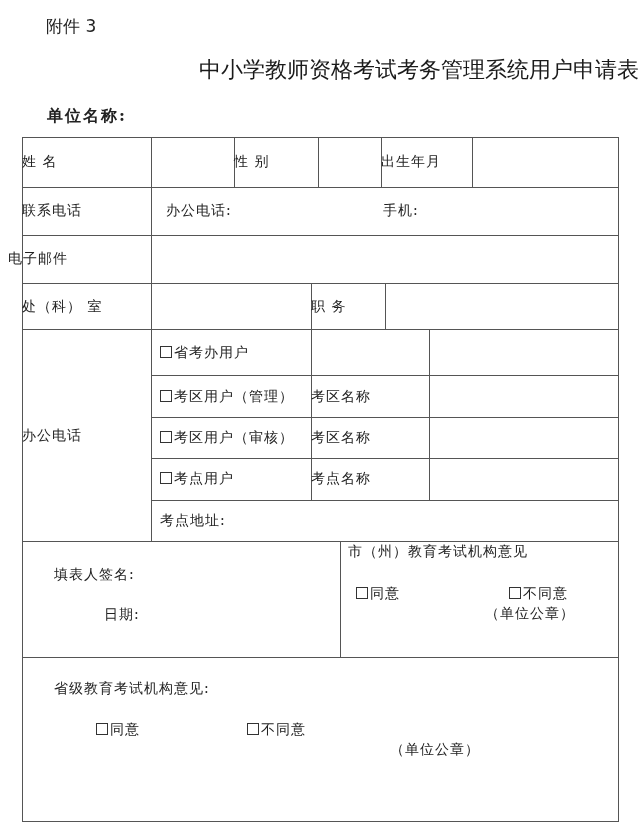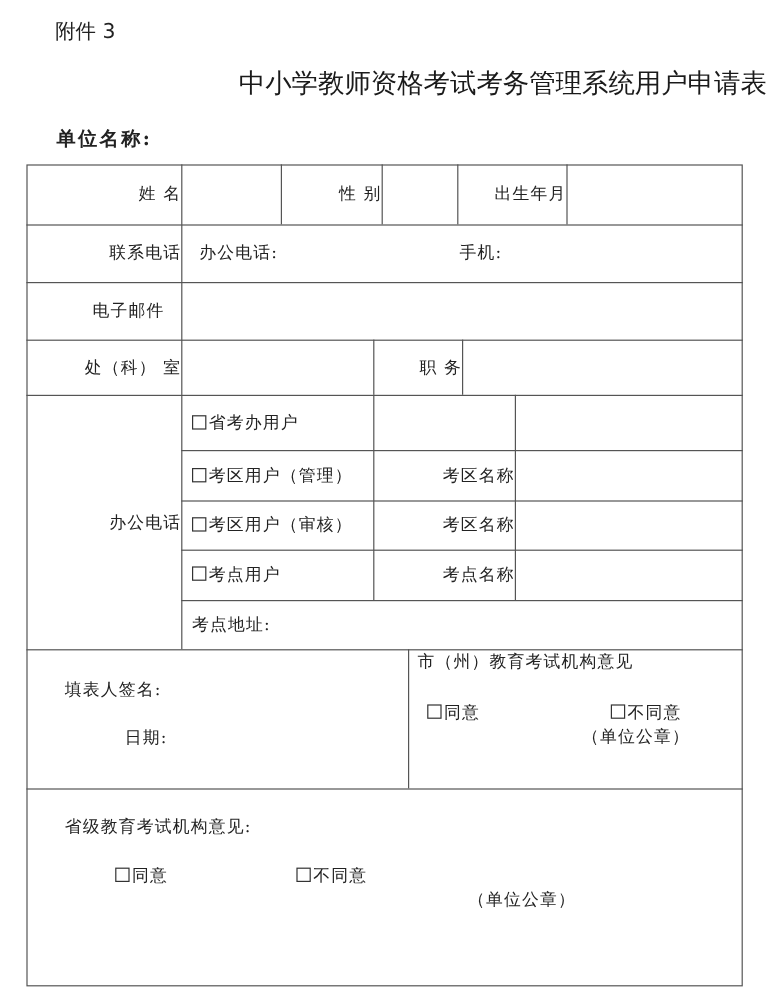--- a/index.html
+++ b/index.html
@@ -6,21 +6,21 @@
   body{width:639px;height:839px;position:relative;overflow:hidden;
        font-family:"DejaVu Serif","Liberation Serif",serif;color:#222;}
   .abs{position:absolute;}
   .attach{left:46px;top:15px;font-size:17px;font-family:"DejaVu Sans","Liberation Sans",sans-serif;color:#222;}
   .title{left:0;width:639px;top:55px;text-align:right;font-size:22px;letter-spacing:0px;color:#1a1a1a;}
   .unit{left:47px;top:106px;font-size:16px;letter-spacing:2px;font-weight:bold;}
   .hl{position:absolute;height:0;border-top:1.3px solid #555;}
   .vl{position:absolute;width:0;border-left:1.3px solid #555;}
   .frame{position:absolute;left:22px;top:137px;width:597px;height:685px;border:1.6px solid #555;box-sizing:border-box;}
   .t{position:absolute;font-size:14px;white-space:nowrap;letter-spacing:1px;}
-  .c{text-align:right;}
+  .c{text-align:left;}
   .cb{display:inline-block;width:10px;height:10px;border:1px solid #333;margin-right:2px;vertical-align:-1px;}
 </style>
 </head>
 <body>
 
 <div class="abs attach">附件 3</div>
 <div class="abs title">中小学教师资格考试考务管理系统用户申请表</div>
 <div class="abs unit">单位名称:</div>
 
 <div class="frame"></div>

